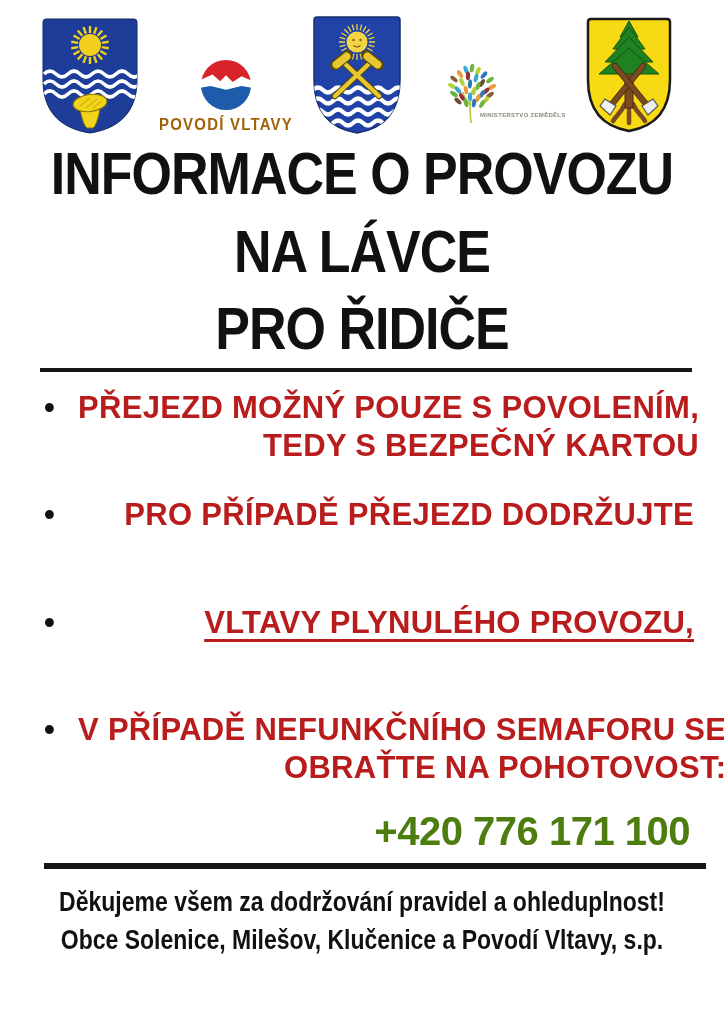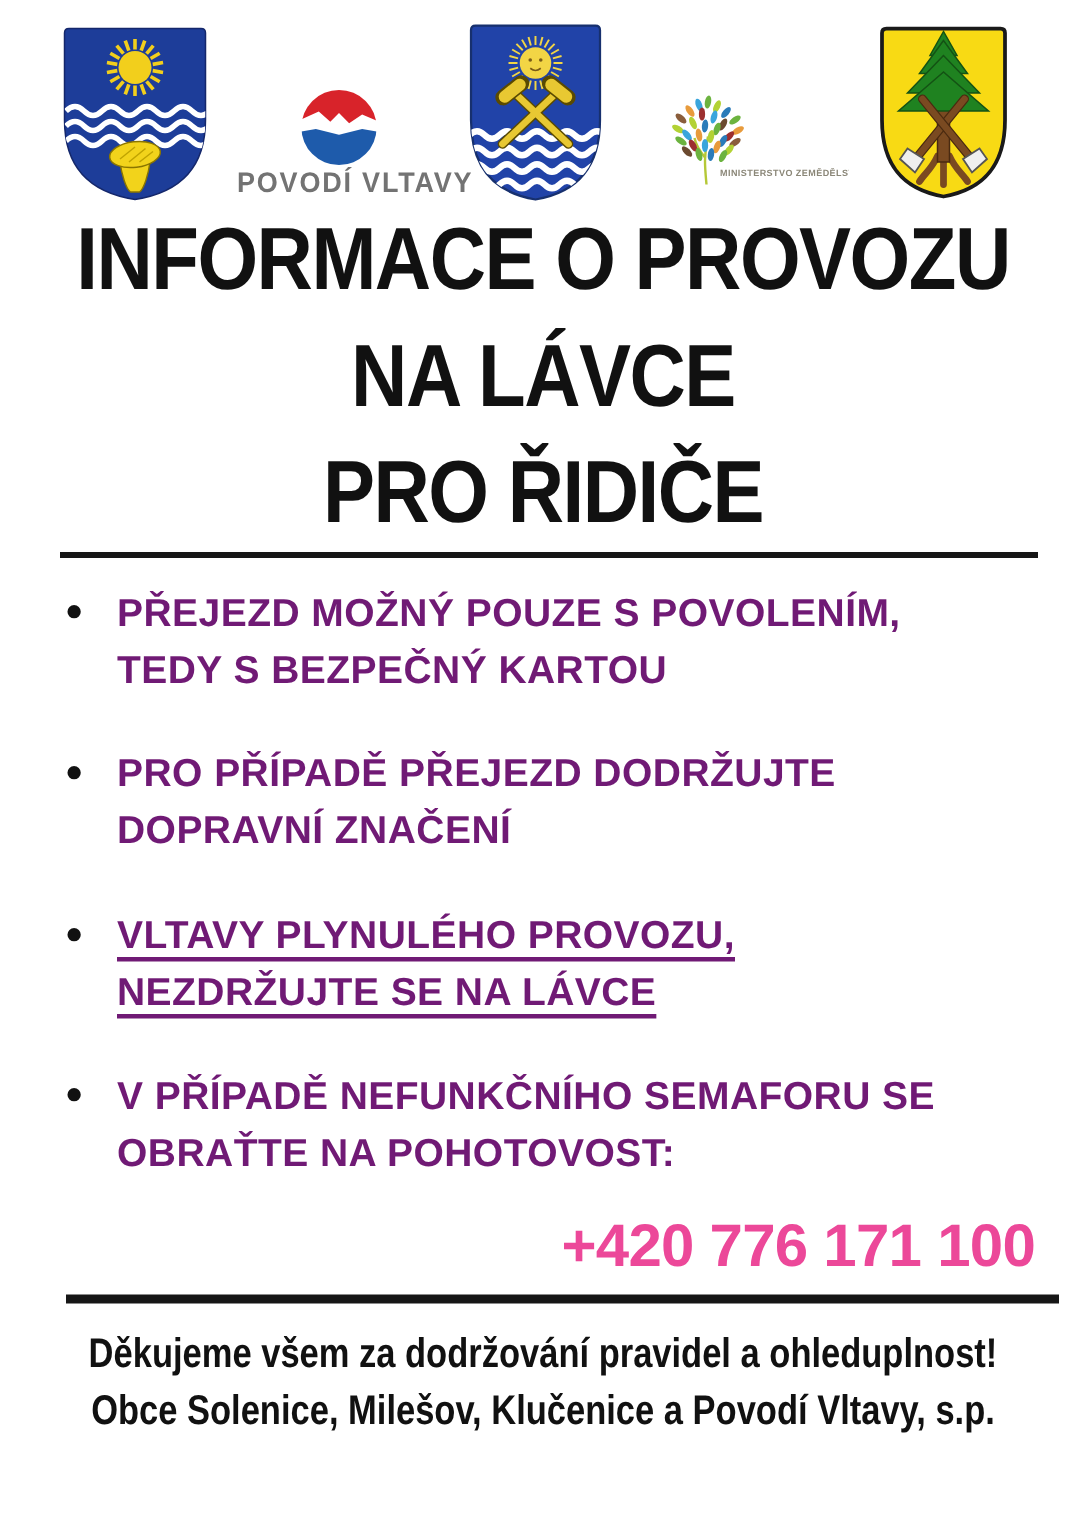--- a/index.html
+++ b/index.html
@@ -15,22 +15,22 @@
 
   
   .logo { position: absolute; }
   #logo-solenice  { left: 40px;  top: 16px; width: 100px; height: 120px; }
   #logo-povodi    { left: 158px; top: 58px; width: 136px; height: 74px; }
   #logo-milesov   { left: 311px; top: 14px; width: 92px;  height: 122px; }
   #logo-ministry  { left: 424px; top: 60px; width: 142px; height: 66px; }
   #logo-klucenice { left: 585px; top: 16px; width: 88px;  height: 118px; }
   .povodi-wordmark {
     position: absolute; left: 0; right: 0; bottom: 0;
-    text-align: center; font-weight: 700; font-size: 18px;
-    letter-spacing: 1.2px; color: #737373; white-space: nowrap;
+    text-align: center; font-weight: 700; font-size: 15px;
+    letter-spacing: 1.2px; color: #a16207; white-space: nowrap;
     transform: scaleY(1.05); transform-origin: top center;
   }
 
   
   .title-line {
     position: absolute; left: 0; width: 100%;
     text-align: center; font-weight: 700;
     font-size: 52px; line-height: 56px; letter-spacing: -1px;
     transform: scaleY(1.13); transform-origin: top center;
     white-space: nowrap; color: #111;
@@ -52,34 +52,34 @@
   #bullet-1 { top: 389px; }
   #bullet-2 { top: 496px; }
   #bullet-3 { top: 604px; }
   #bullet-4 { top: 711px; }
   .bullet .marker {
     width: 34px; flex: none;
     font-size: 31px; line-height: 38px; font-weight: 700;
   }
   .bullet .text {
     flex: 1;
-    font-size: 26px; line-height: 38px; font-weight: 700;
-    letter-spacing: 0.3px; white-space: nowrap; color: #701a75;
+    font-size: 31px; line-height: 38px; font-weight: 700;
+    letter-spacing: 0.3px; white-space: nowrap; color: #b91c1c; text-align: right;
   }
   .bullet.underlined .text .ln {
     text-decoration: underline;
     text-decoration-thickness: 2.5px;
     text-underline-offset: 6px;
   }
 
   
   .phone {
     position: absolute; right: 34px; top: 810px;
     font-size: 40px; line-height: 42px; font-weight: 700;
-    letter-spacing: -0.5px; color: #ec4899; white-space: nowrap;
+    letter-spacing: -0.5px; color: #4d7c0f; white-space: nowrap;
   }
 
   
   .footer-line {
     position: absolute; left: 0; width: 100%;
     text-align: center; font-weight: 700;
     font-size: 23px; line-height: 28px;
     transform: scaleY(1.2); transform-origin: top center;
     white-space: nowrap; color: #111;
   }
@@ -297,29 +297,27 @@
     <div class="text">
       <div class="ln">PŘEJEZD MOŽNÝ POUZE S POVOLENÍM,</div>
       <div class="ln">TEDY S BEZPEČNÝ KARTOU</div>
     </div>
   </div>
 
   <div class="bullet" id="bullet-2">
     <span class="marker">•</span>
     <div class="text">
       <div class="ln">PRO PŘÍPADĚ PŘEJEZD DODRŽUJTE</div>
-      <div class="ln">DOPRAVNÍ ZNAČENÍ</div>
     </div>
   </div>
 
   <div class="bullet underlined" id="bullet-3">
     <span class="marker">•</span>
     <div class="text">
       <div class="ln">VLTAVY PLYNULÉHO PROVOZU,</div>
-      <div class="ln">NEZDRŽUJTE SE NA LÁVCE</div>
     </div>
   </div>
 
   <div class="bullet" id="bullet-4">
     <span class="marker">•</span>
     <div class="text">
       <div class="ln">V PŘÍPADĚ NEFUNKČNÍHO SEMAFORU SE</div>
       <div class="ln">OBRAŤTE NA POHOTOVOST:</div>
     </div>
   </div>

